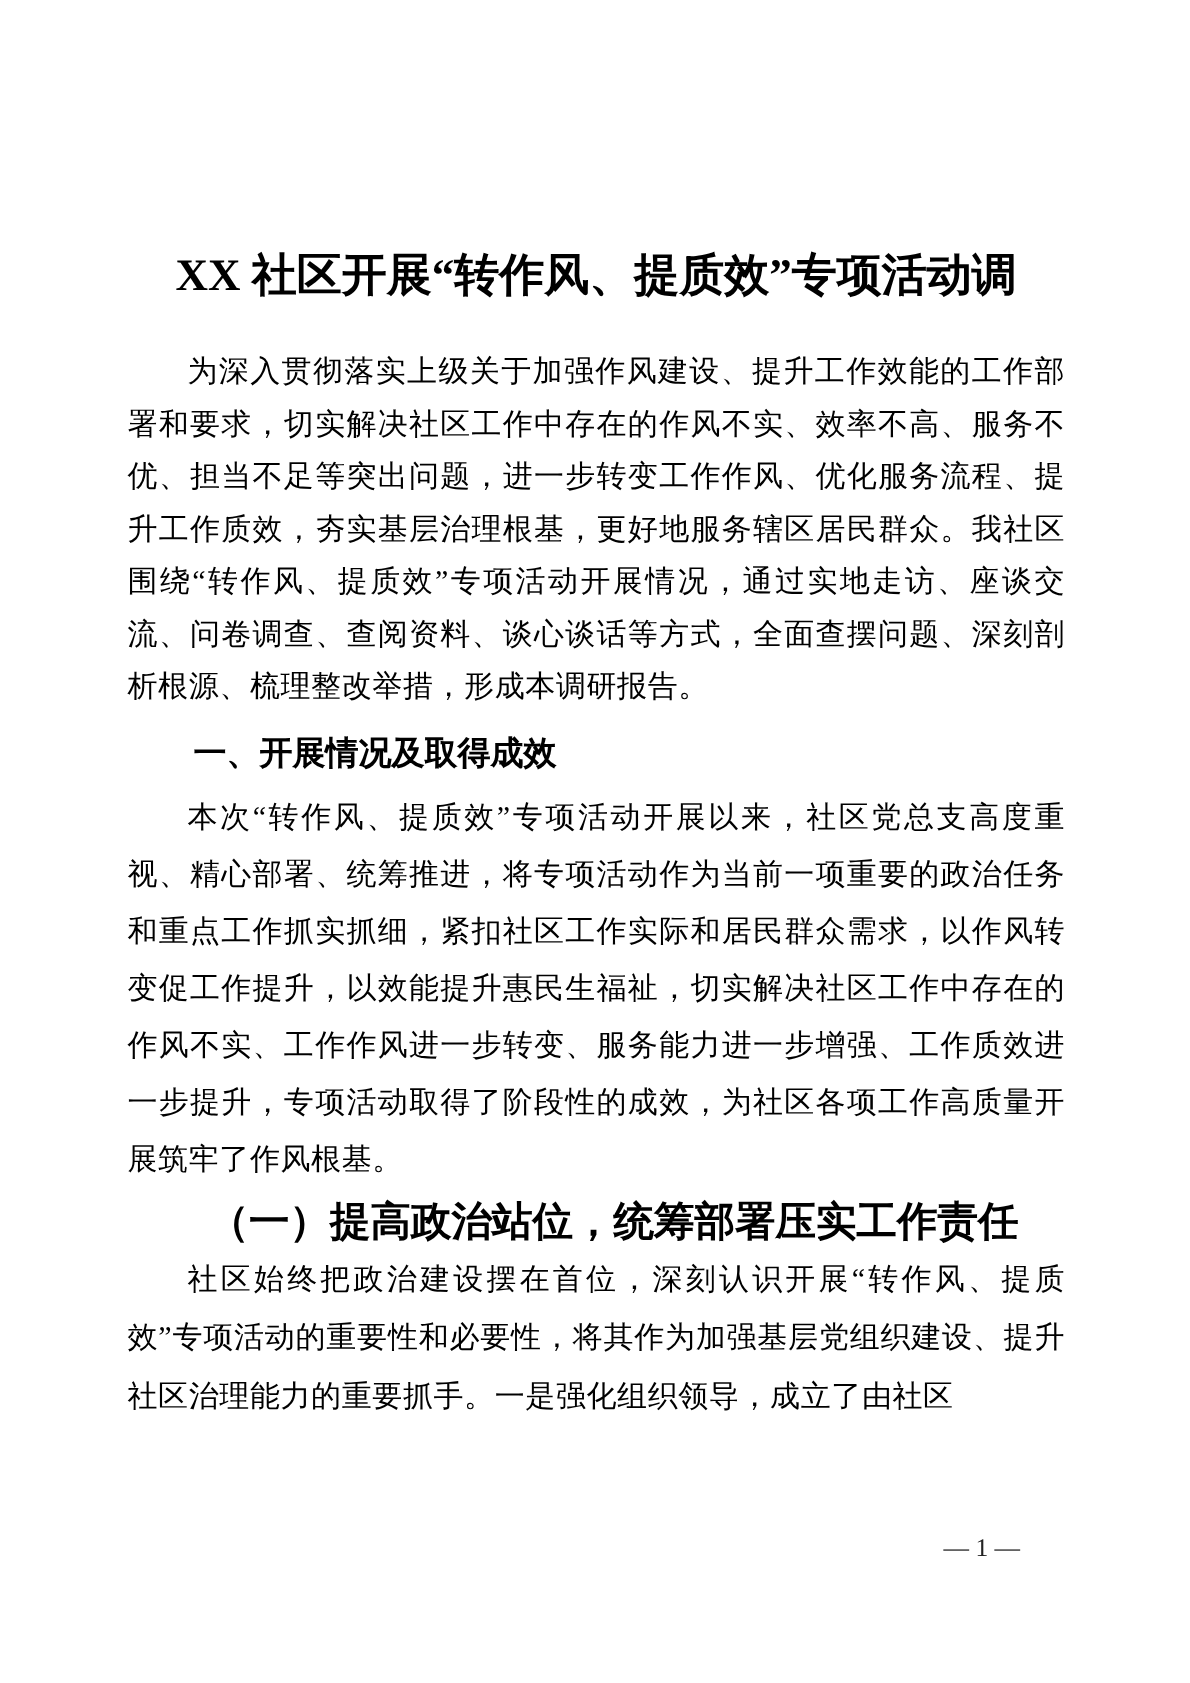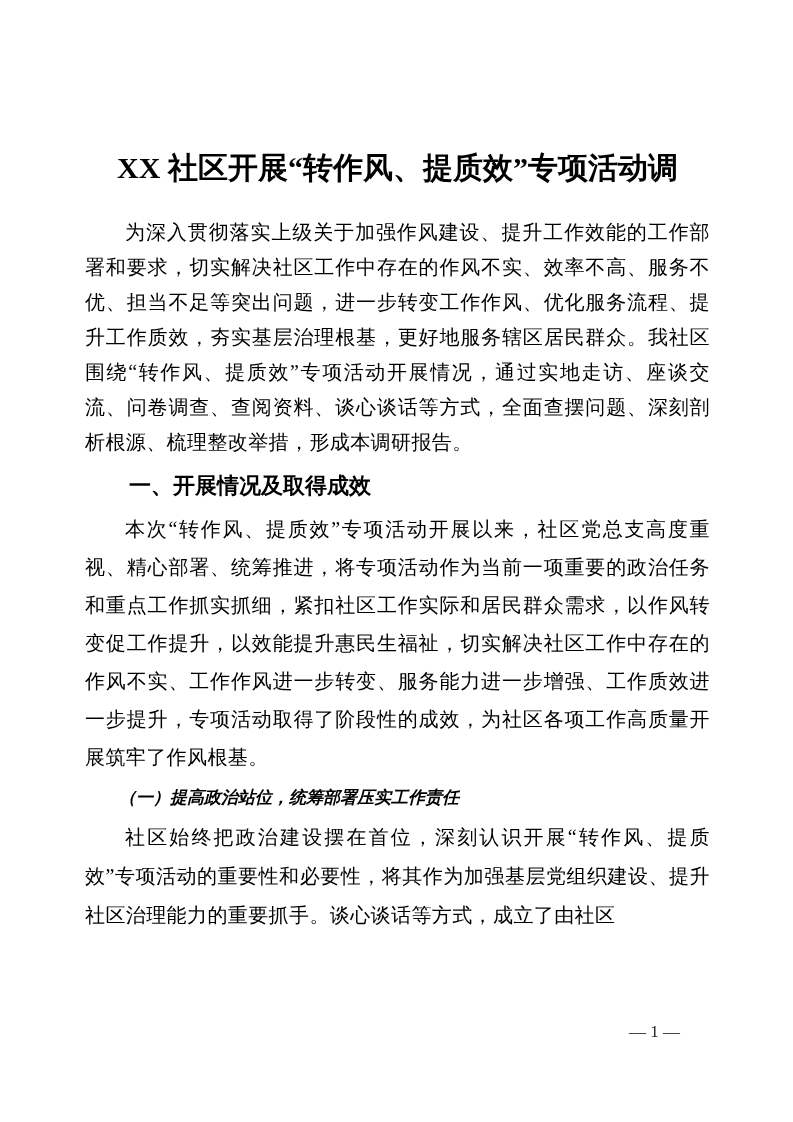--- a/index.html
+++ b/index.html
@@ -12,21 +12,21 @@
     width: 793px;
     height: 1122px;
     background: #ffffff;
     color: #000000;
     overflow: hidden;
     font-family: "Liberation Serif", "DejaVu Serif", serif;
   }
   .content {
     position: absolute;
     left: 85px;
-    top: 0;
+    top: 16px;
     width: 625px;
   }
   .doc-title {
     margin-top: 140px;
     font-size: 30px;
     font-weight: bold;
     line-height: 55px;
     text-align: center;
     font-family: "Liberation Serif", "DejaVu Serif", serif;
   }
@@ -52,23 +52,22 @@
     line-height: 36px;
     text-indent: 2em;
     font-family: "Liberation Sans", "DejaVu Sans", sans-serif;
   }
   .para-section1 {
     margin-top: 6px !important;
     line-height: 38px;
   }
   .subsection-heading {
     margin: 2px 0 0 0;
-    font-size: 17px;
+    font-size: 27px;
     font-weight: bold;
-    font-style: italic;
     line-height: 40px;
     text-indent: 2em;
     font-family: "Liberation Serif", "DejaVu Serif", serif;
   }
   .para-subsection1 {
     line-height: 39px;
   }
   .page-footer {
     position: absolute;
     bottom: 80px;
@@ -89,18 +88,18 @@
     </h1>
 
     <p class="body-para para-intro">为深入贯彻落实上级关于加强作风建设、提升工作效能的工作部署和要求，切实解决社区工作中存在的作风不实、效率不高、服务不优、担当不足等突出问题，进一步转变工作作风、优化服务流程、提升工作质效，夯实基层治理根基，更好地服务辖区居民群众。我社区围绕“转作风、提质效”专项活动开展情况，通过实地走访、座谈交流、问卷调查、查阅资料、谈心谈话等方式，全面查摆问题、深刻剖析根源、梳理整改举措，形成本调研报告。</p>
 
     <h2 class="section-heading">一、开展情况及取得成效</h2>
 
     <p class="body-para para-section1">本次“转作风、提质效”专项活动开展以来，社区党总支高度重视、精心部署、统筹推进，将专项活动作为当前一项重要的政治任务和重点工作抓实抓细，紧扣社区工作实际和居民群众需求，以作风转变促工作提升，以效能提升惠民生福祉，切实解决社区工作中存在的作风不实、工作作风进一步转变、服务能力进一步增强、工作质效进一步提升，专项活动取得了阶段性的成效，为社区各项工作高质量开展筑牢了作风根基。</p>
 
     <h3 class="subsection-heading">（一）提高政治站位，统筹部署压实工作责任</h3>
 
-    <p class="body-para para-subsection1">社区始终把政治建设摆在首位，深刻认识开展“转作风、提质效”专项活动的重要性和必要性，将其作为加强基层党组织建设、提升社区治理能力的重要抓手。谈心谈话等方式，成立了由社区</p>
+    <p class="body-para para-subsection1">社区始终把政治建设摆在首位，深刻认识开展“转作风、提质效”专项活动的重要性和必要性，将其作为加强基层党组织建设、提升社区治理能力的重要抓手。一是强化组织领导，成立了由社区</p>
 
   </div>
 
   <div class="page-footer">— 1 —</div>
 </div>
 
 </body></html>

